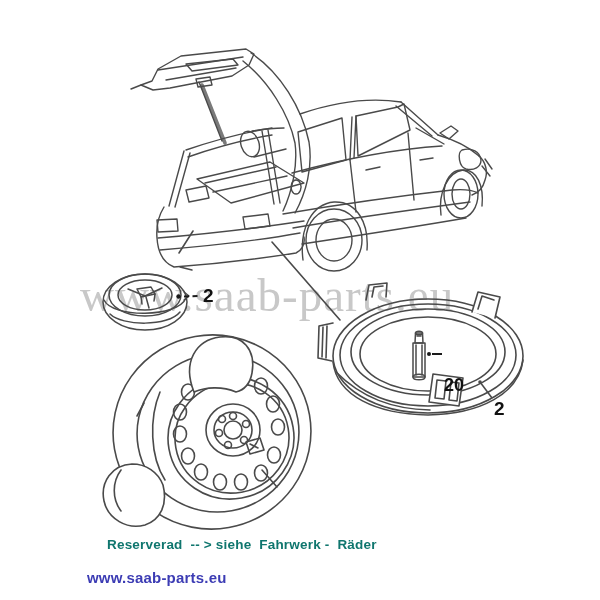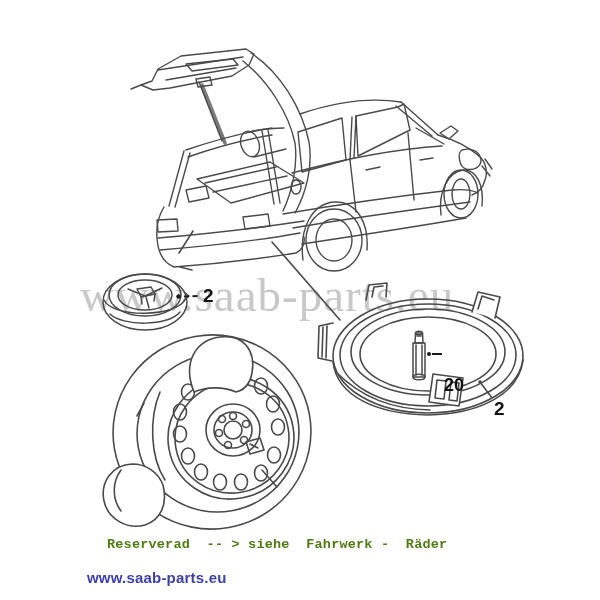--- a/index.html
+++ b/index.html
@@ -16,23 +16,22 @@
   #artwork{position:absolute;left:0;top:0;z-index:2;}
   .part-label{
     position:absolute;z-index:3;color:#111111;font-weight:bold;
     font-family:"Liberation Sans", sans-serif;
   }
   #label-10{left:203px;top:285px;font-size:19px;}
   #label-20{left:444px;top:343px;font-size:18px;margin-top:32px;}
   #label-2{left:494px;top:398px;font-size:19px;}
   #caption{
     position:absolute;left:107px;top:537px;z-index:3;
-    font-size:13.5px;font-weight:bold;color:#4d7c0f;white-space:pre;
+    font-size:13.5px;font-weight:bold;color:#0f766e;white-space:pre;
     letter-spacing:0.2px;
-    font-family:Liberation Mono, monospace;
   }
   #footer-link{
     position:absolute;left:87px;top:569px;z-index:3;
     font-size:15px;font-weight:bold;color:#3c3cb4;text-decoration:none;
     letter-spacing:0.2px;
   }
 </style>
 </head>
 <body>
 

